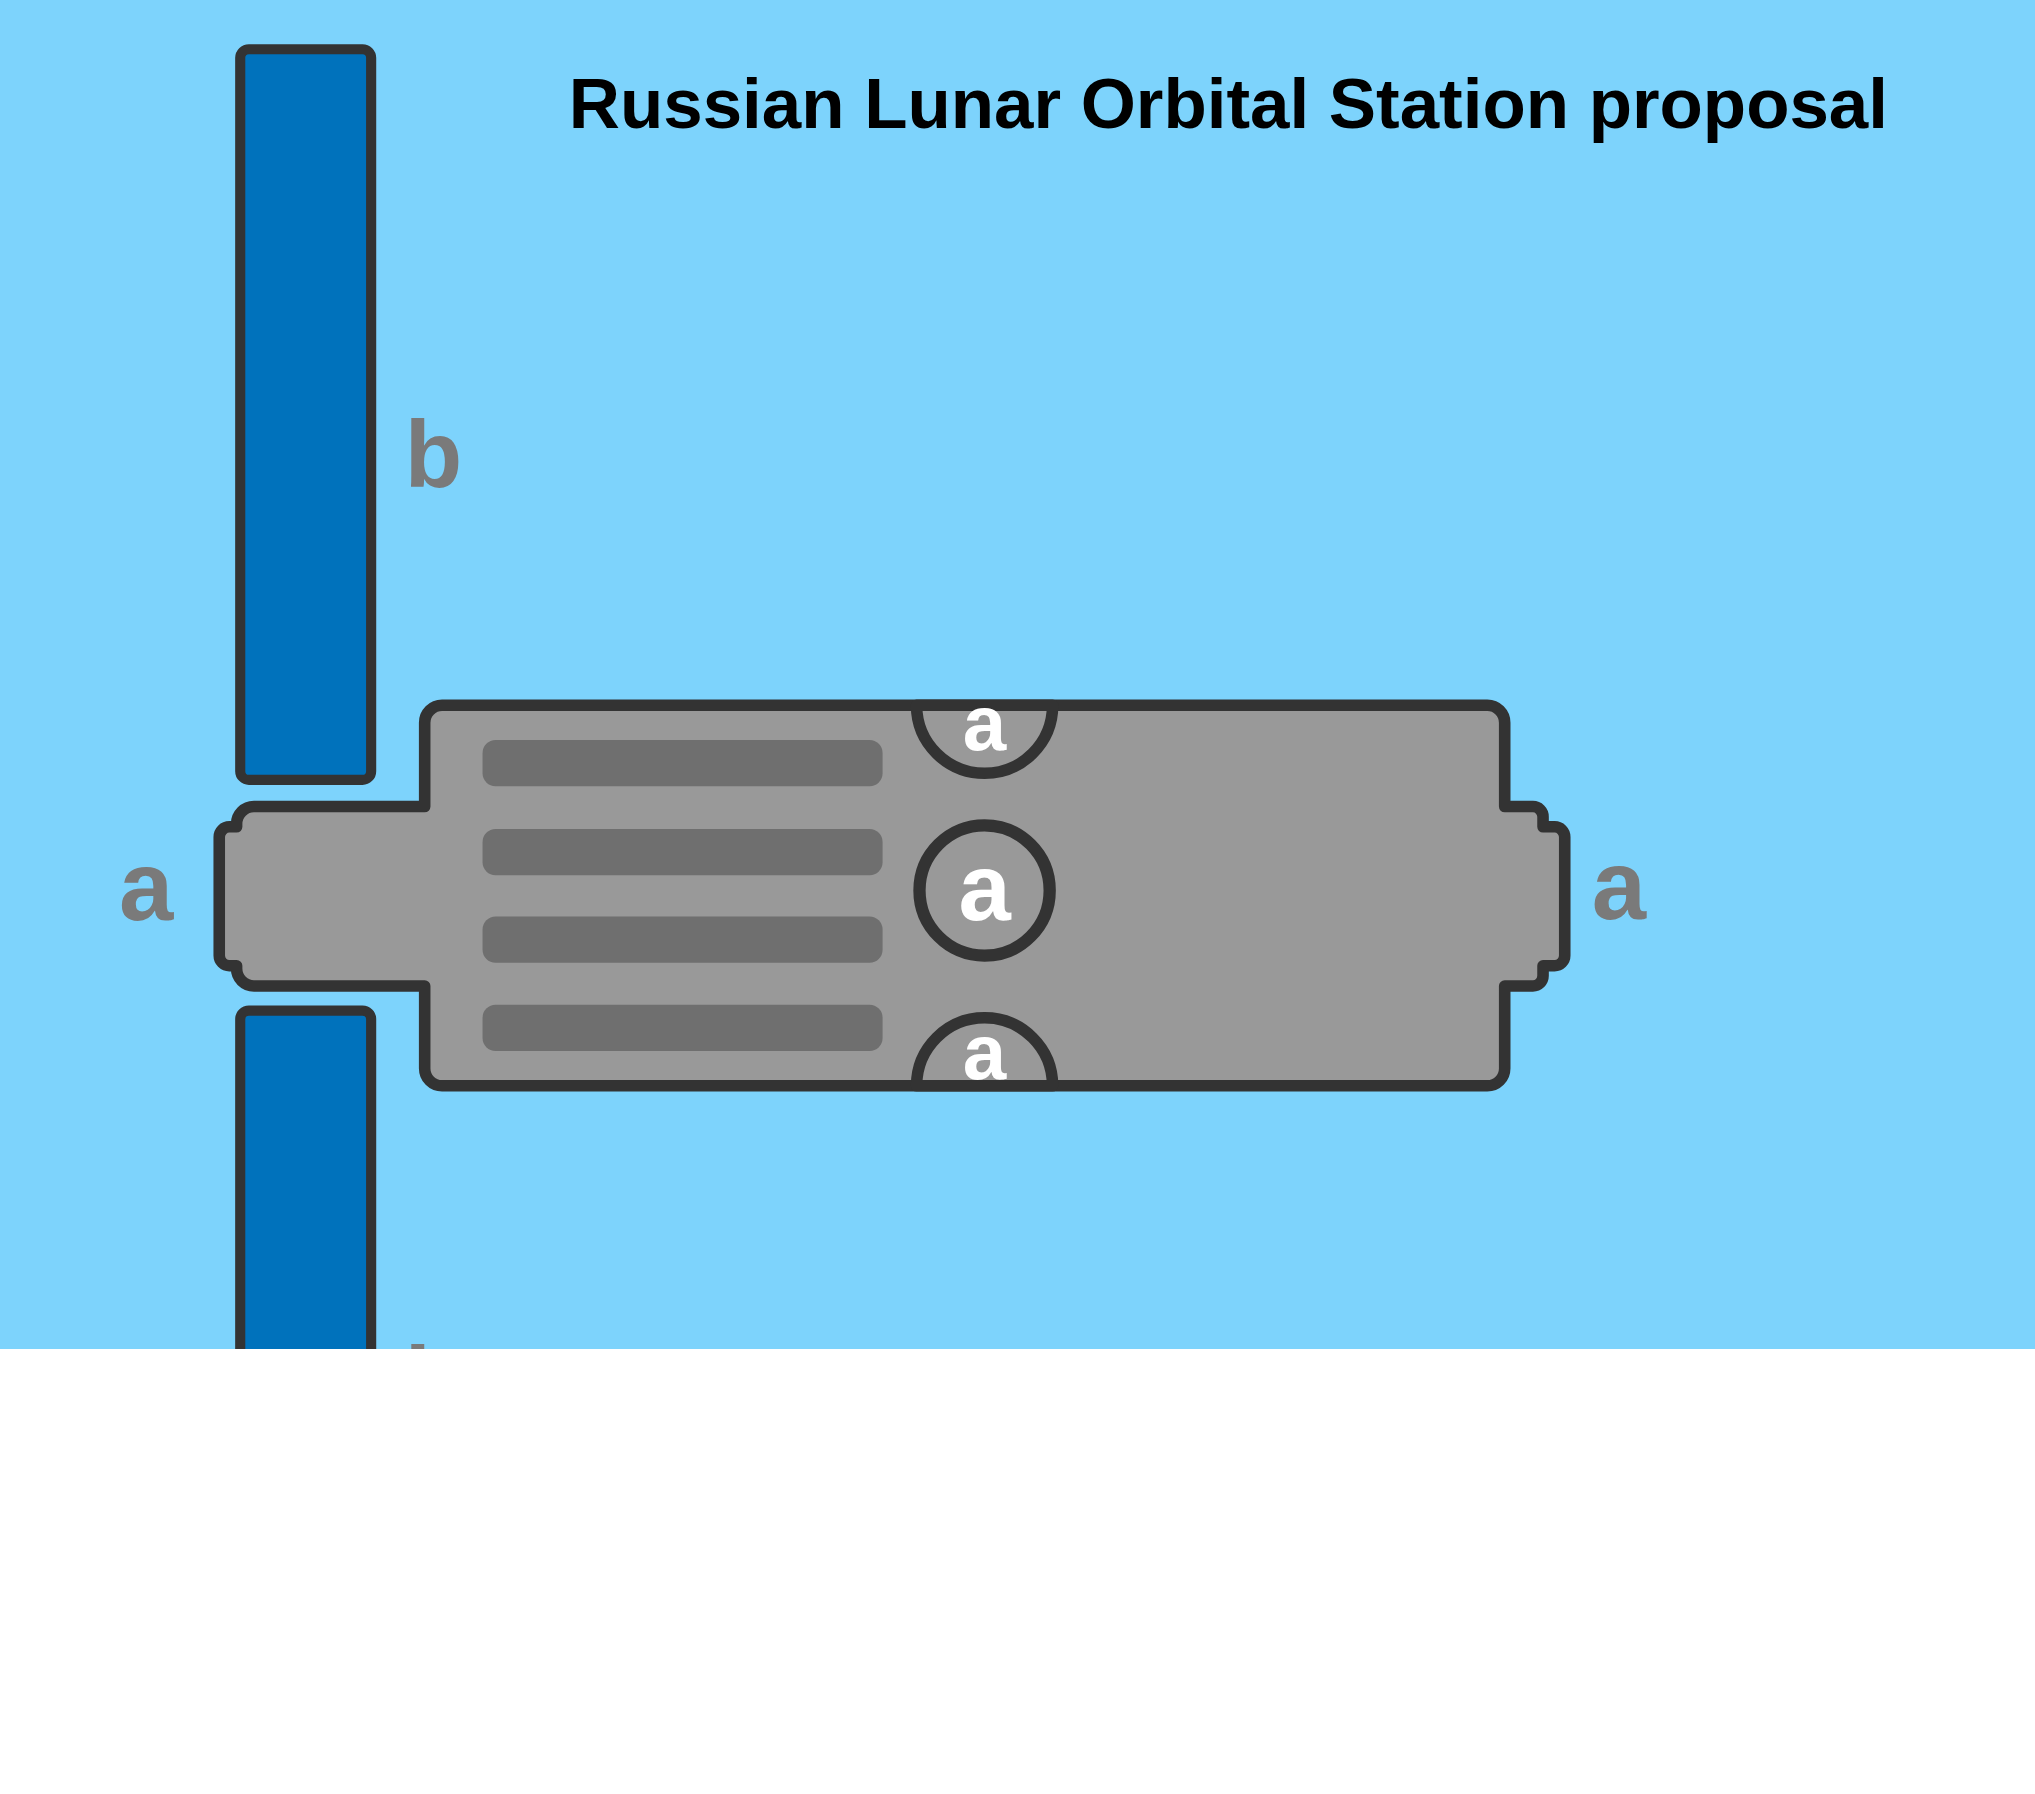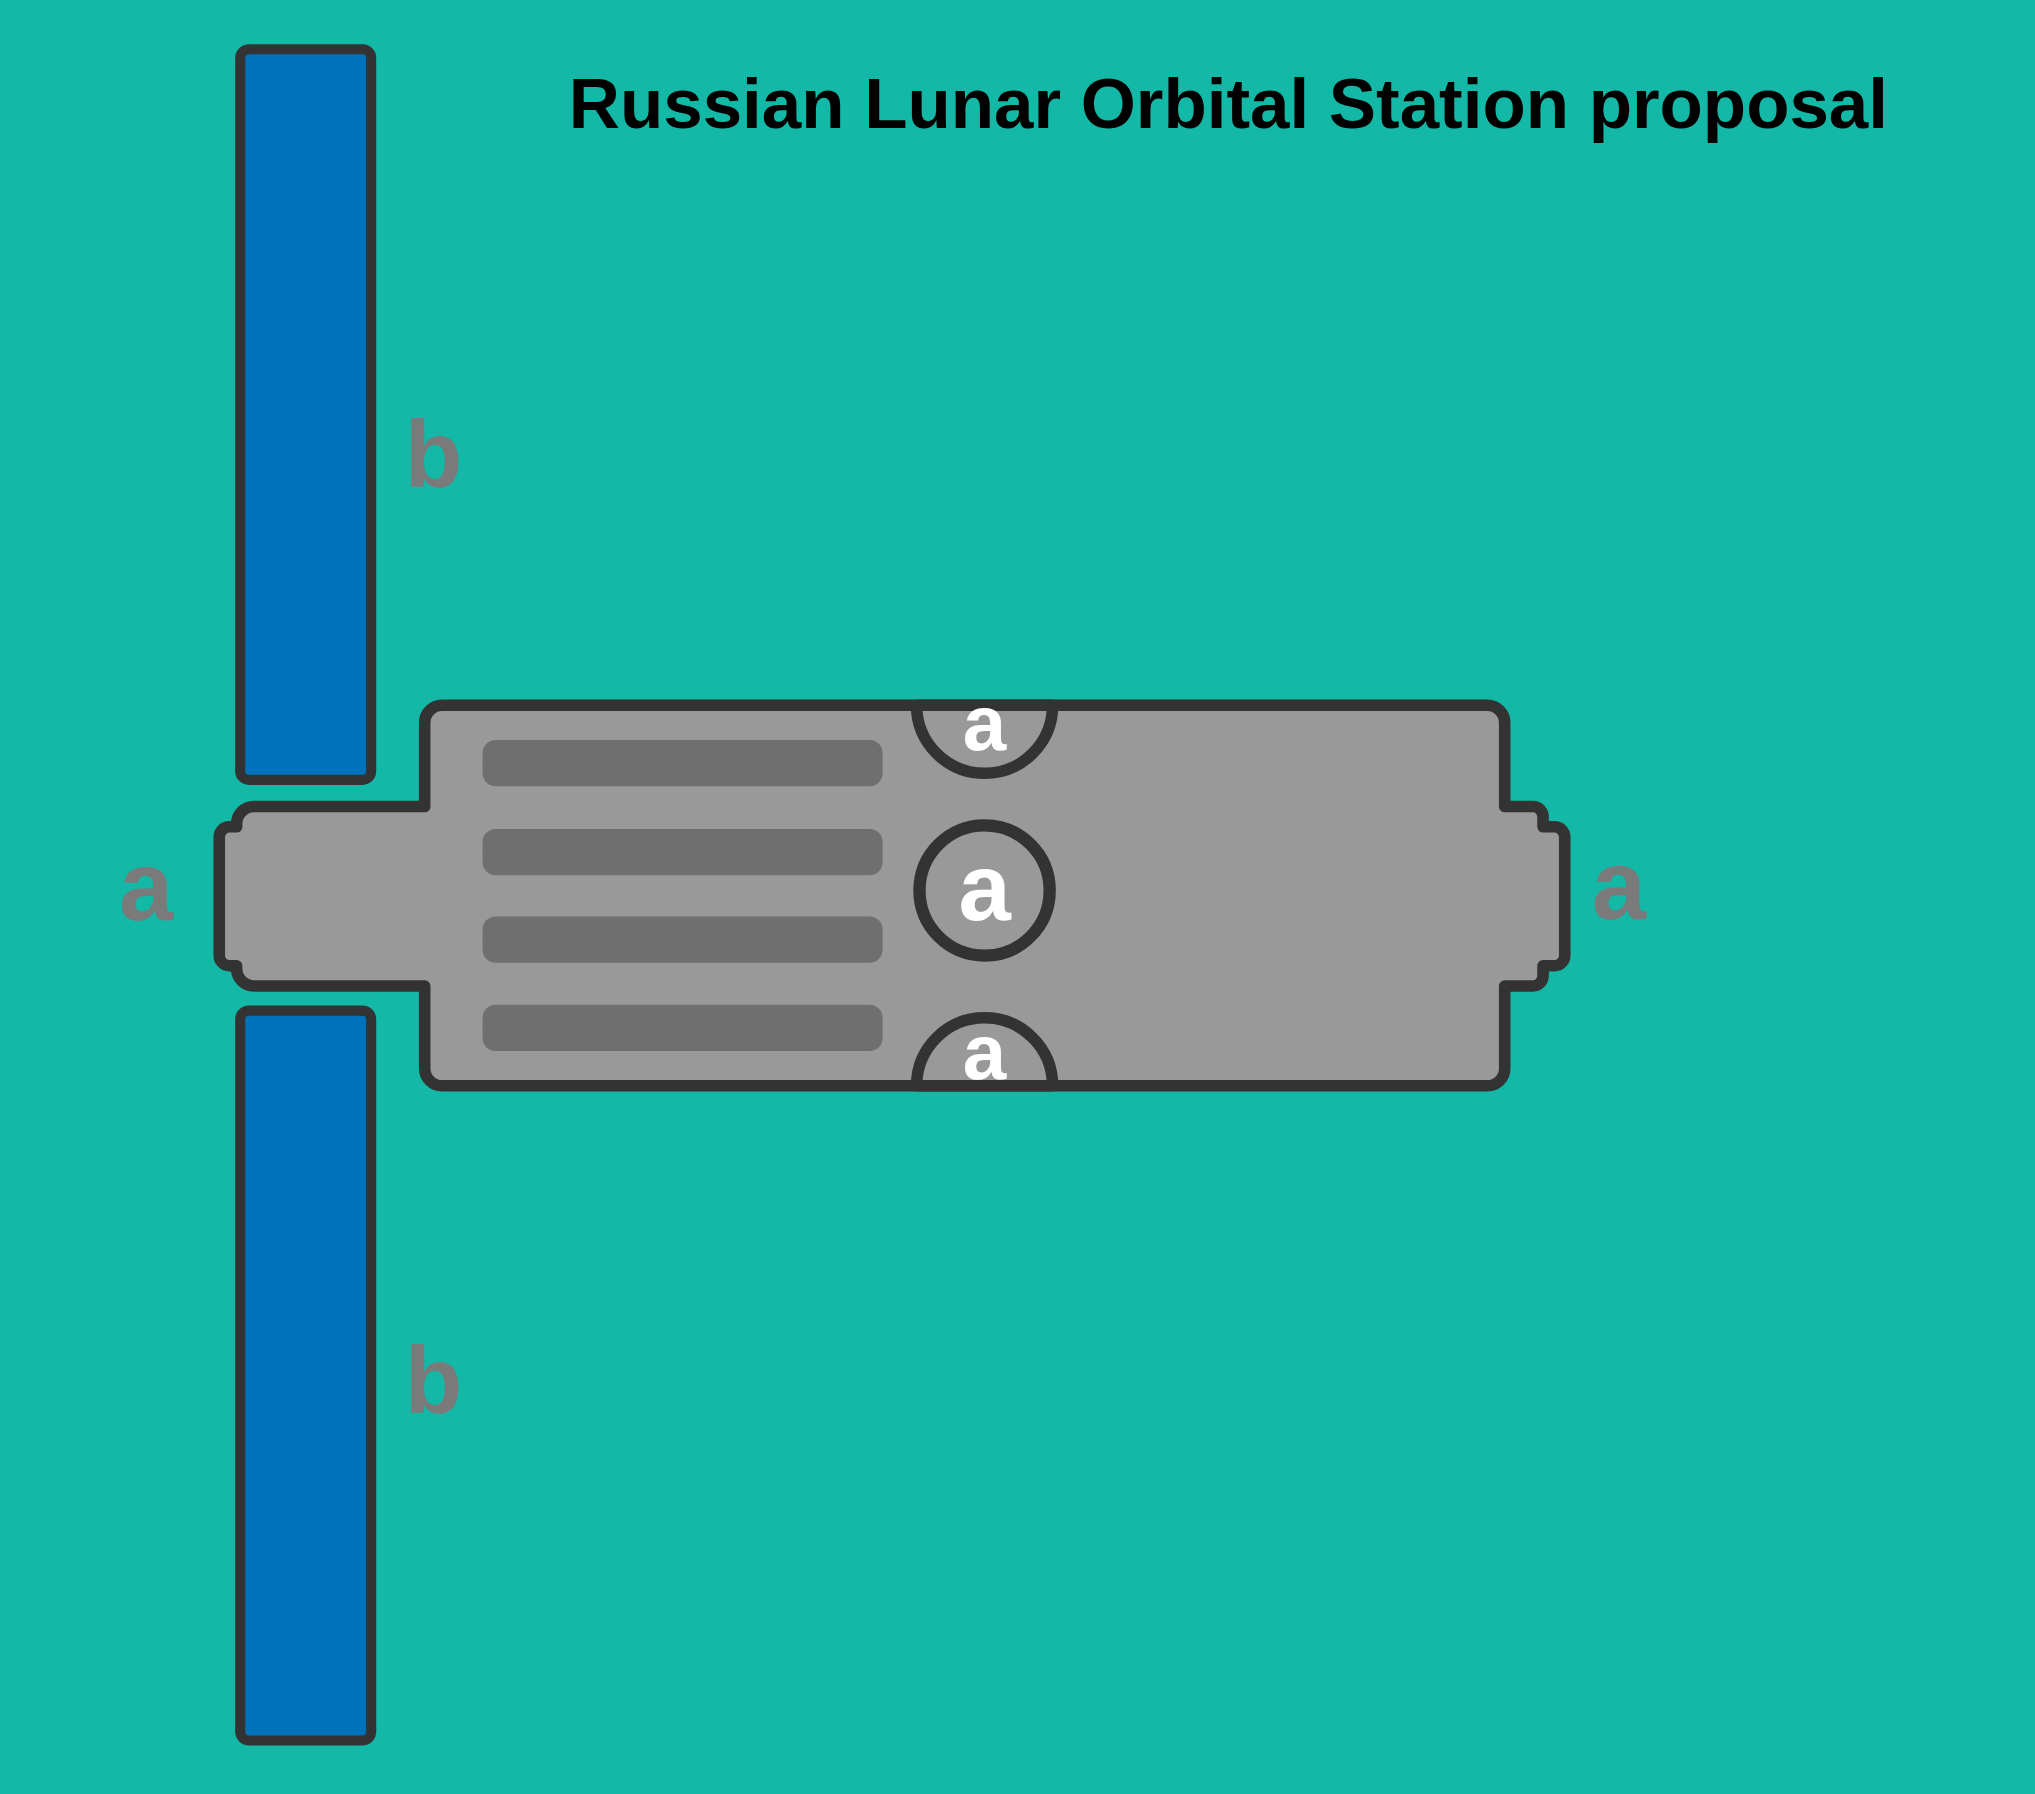--- a/index.html
+++ b/index.html
@@ -3,22 +3,22 @@
 <meta charset="utf-8">
 <style>
   html, body {
     margin: 0;
     padding: 0;
     background: #ffffff;
   }
   .stage {
     position: relative;
     width: 2035px;
-    height: 1794px;
-    background: #14b8a6;
+    height: 1349px;
+    background: #7dd3fc;
     font-family: "Liberation Sans", sans-serif;
   }
   svg { display: block; }
   text {
     font-family: "Liberation Sans", sans-serif;
     font-weight: bold;
   }
   .title-text   { font-size: 98px;  }
   .side-label   { font-size: 135px; }
   .panel-label  { font-size: 130px; }

